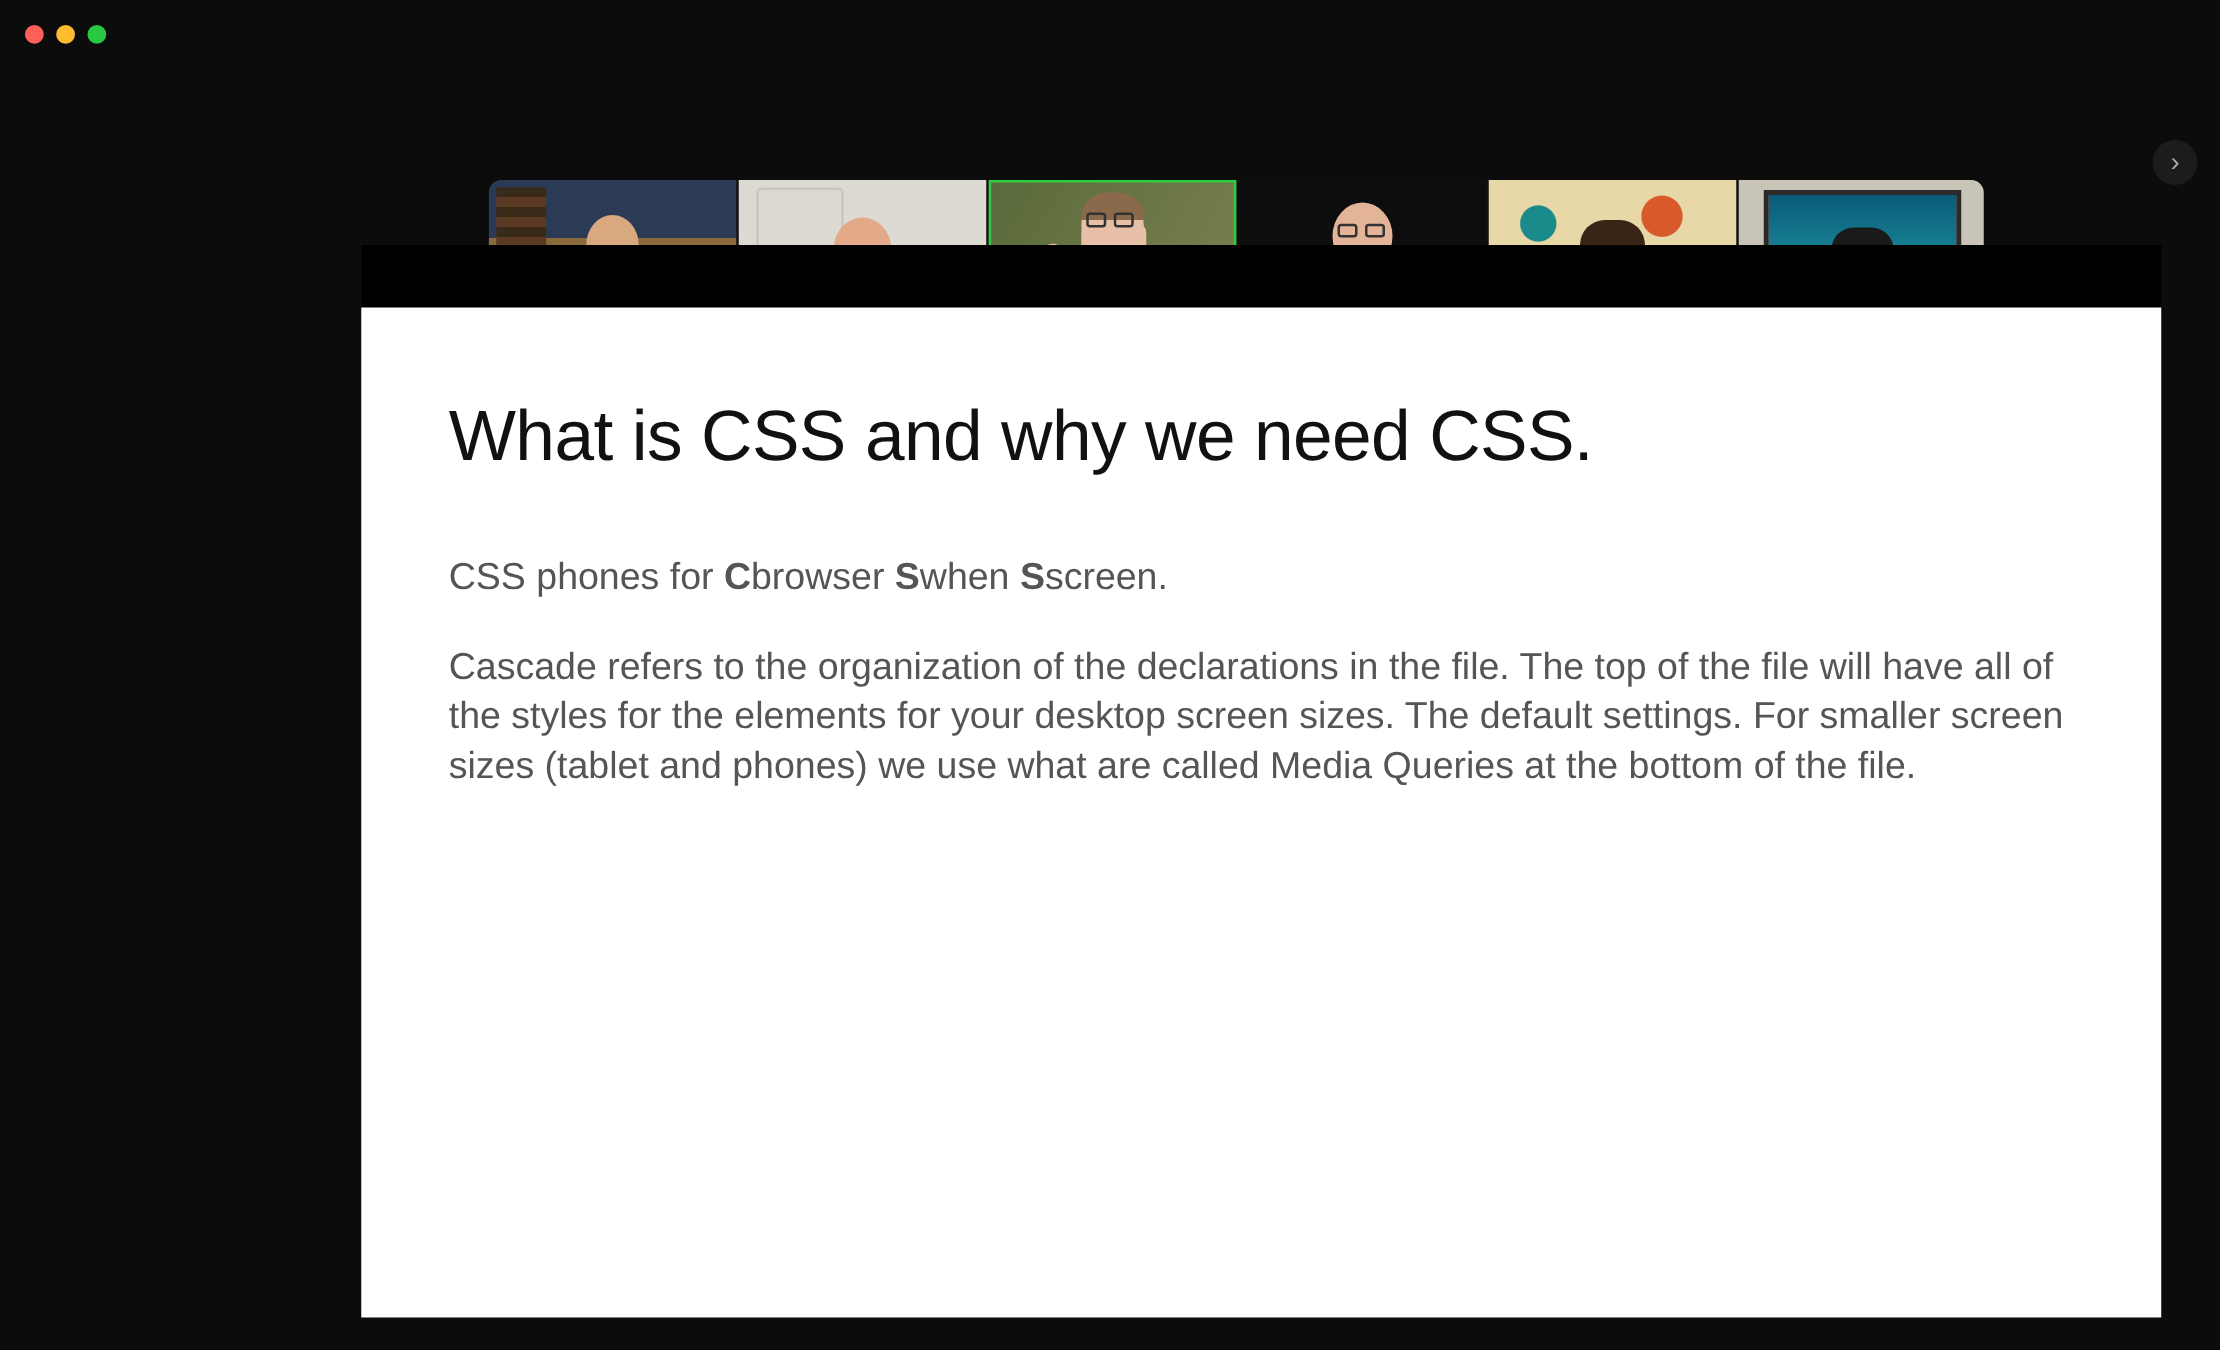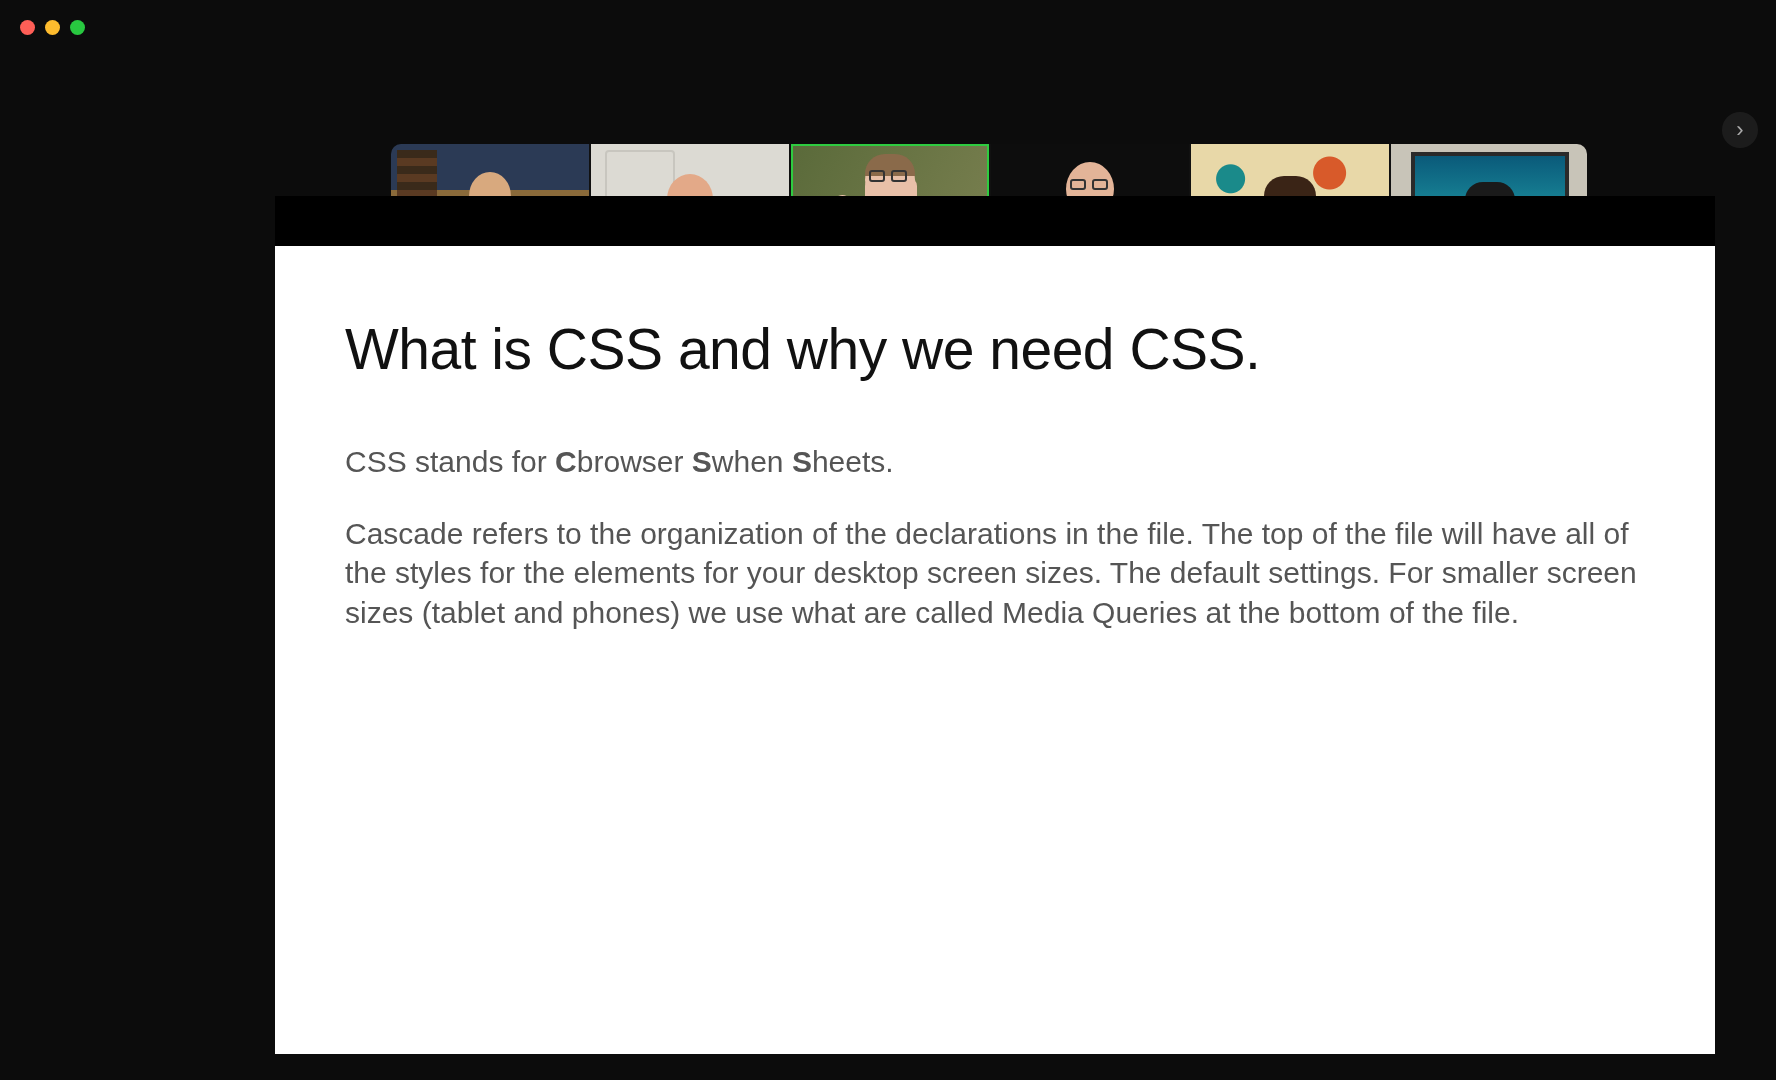--- a/index.html
+++ b/index.html
@@ -74,21 +74,21 @@
 
     
     .scene { width:100%; height:100%; display:flex; align-items:flex-end; justify-content:center; }
     .head { border-radius:50%; }
     .torso { border-radius: 40px 40px 0 0 / 30px 30px 0 0; }
 
     
     .slide-frame {
       position: absolute;
       top: 196px;
-      left: 275px;
+      left: 289px;
       width: 1440px;
       height: 858px;
       background: #000;
     }
     .slide {
       position: absolute;
       top: 50px;
       left: 0;
       right: 0;
       bottom: 0;
@@ -201,18 +201,18 @@
   <div class="next-btn">
     <span>›</span>
   </div>
 </div>
 
 <div class="slide-frame">
   <div class="slide">
     <h1 class="slide-title">What is CSS and why we need CSS.</h1>
 
     <p>
-      <span>CSS stands for </span><b>C</b><span>browser </span><b>S</b><span>when </span><b>S</b><span>heets.</span>
+      <span>CSS phones for </span><b>C</b><span>browser </span><b>S</b><span>when </span><b>S</b><span>screen.</span>
     </p>
 
     <p>Cascade refers to the organization of the declarations in the file. The top of the file will have all of the styles for the elements for your desktop screen sizes. The default settings. For smaller screen sizes (tablet and phones) we use what are called Media Queries at the bottom of the file.</p>
   </div>
 </div>
 
 </body></html>

